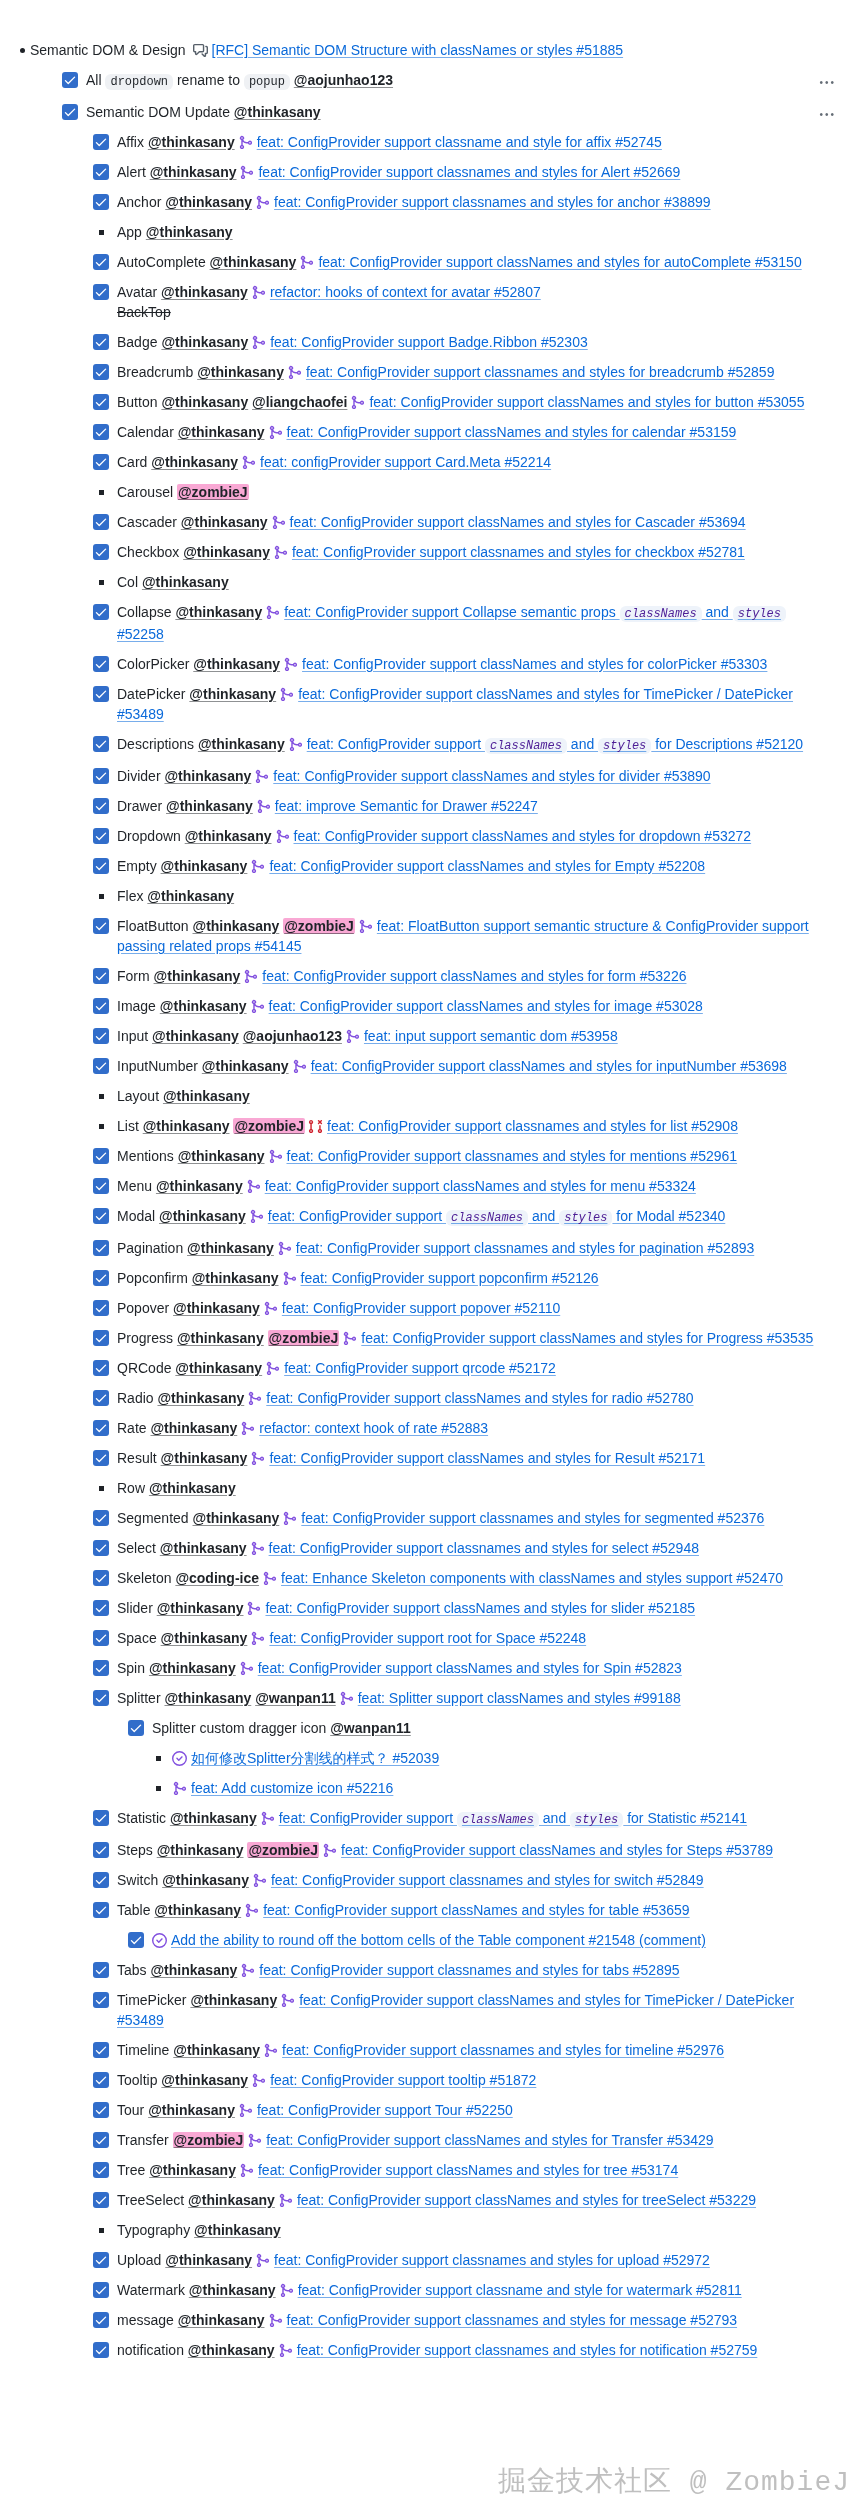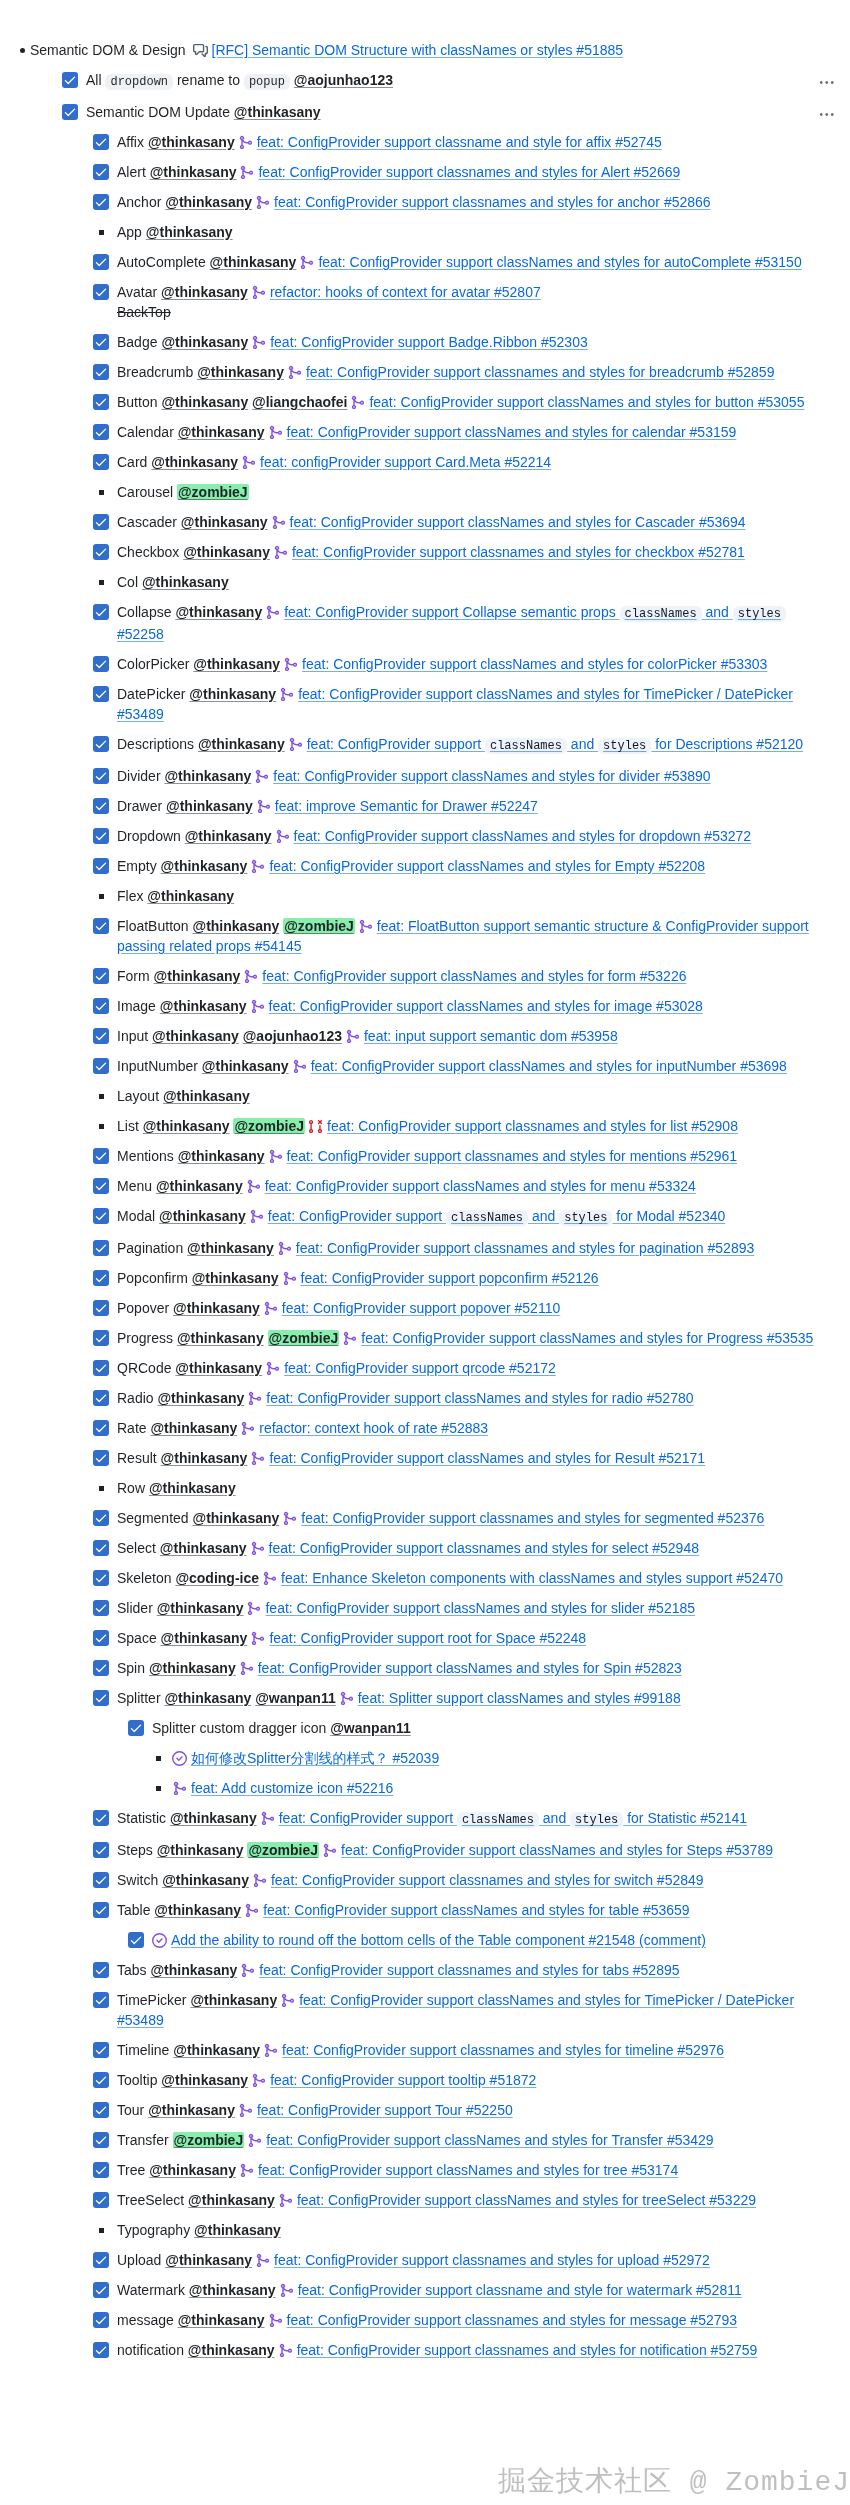--- a/index.html
+++ b/index.html
@@ -17,23 +17,23 @@
   li.ind-2 .checkbox{left:62px;}
   li.ind-3 .checkbox{left:93px;}
   li.ind-4 .checkbox{left:128px;}
   .marker-disc{position:absolute;left:20px;top:8px;width:5px;height:5px;border-radius:50%;background:#1f2328;}
   .marker-sq{position:absolute;top:8px;width:5px;height:5px;background:#1f2328;}
   li.ind-3 .marker-sq{left:99px;}
   li.ind-5 .marker-sq{left:156px;}
   a{cursor:pointer;}
   a.link{color:#0969da;text-decoration:underline;text-underline-offset:2px;text-decoration-color:rgba(9,105,218,.55);}
   a.user{color:#1f2328;font-weight:700;text-decoration:underline;text-underline-offset:2px;text-decoration-color:rgba(31,35,40,.5);}
-  a.user.hl{background:#86efac;border-radius:2px;padding:0 1px;}
+  a.user.hl{background:#f9a8d4;border-radius:2px;padding:0 1px;}
   code{font-family:"Liberation Mono","DejaVu Sans Mono",monospace;font-size:12px;background:#eff1f4;padding:1px 5px;border-radius:6px;color:#1f2328;}
-  a.link code{color:#0f172a;background:#eef3fa;}
+  a.link code{color:#4c1d95;background:#eef3fa;font-style:italic;}
   .strike{text-decoration:line-through;color:#1f2328;}
   .icon{display:inline-block;vertical-align:-3px;margin:0 4px 0 3px;}
   .icon svg{display:block;}
   .icon.lead{margin-left:0;}
   .kebab{position:absolute;right:14px;top:3px;color:#656d76;font-size:10px;letter-spacing:2px;cursor:pointer;user-select:none;}
   .watermark{position:absolute;right:0;top:2438px;font-size:28px;color:rgba(112,112,112,0.45);white-space:nowrap;letter-spacing:1px;font-family:Liberation Mono, monospace;}
 </style>
 </head>
 <body>
 
@@ -65,21 +65,21 @@
           </svg>
         </span><span>Alert <a class="user">@thinkasany</a><span class="icon"><svg width="15" height="15" viewBox="0 0 16 16" fill="#8250df">
               <path d="M5.45 5.154A4.25 4.25 0 0 0 9.25 7.5h1.378a2.251 2.251 0 1 1 0 1.5H9.25A5.734 5.734 0 0 1 5 7.123v3.505a2.25 2.25 0 1 1-1.5 0V5.372a2.25 2.25 0 1 1 1.95-.218ZM4.25 13.5a.75.75 0 1 0 0-1.5.75.75 0 0 0 0 1.5Zm8.5-4.5a.75.75 0 1 0 0-1.5.75.75 0 0 0 0 1.5ZM5 3.25a.75.75 0 1 0-1.5 0 .75.75 0 0 0 1.5 0Z"></path>
             </svg></span><a class="link">feat: ConfigProvider support classnames and styles for Alert #52669</a></span></li>
       <li class="ind-3"><span class="checkbox">
           <svg width="14" height="14" viewBox="0 0 16 16" fill="#ffffff">
             <path d="M13.78 4.22a.75.75 0 0 1 0 1.06l-7.25 7.25a.75.75 0 0 1-1.06 0L2.22 9.28a.751.751 0 0 1 .018-1.042.751.751 0 0 1 1.042-.018L6 10.94l6.72-6.72a.75.75 0 0 1 1.06 0Z"></path>
           </svg>
         </span><span>Anchor <a class="user">@thinkasany</a><span class="icon"><svg width="15" height="15" viewBox="0 0 16 16" fill="#8250df">
               <path d="M5.45 5.154A4.25 4.25 0 0 0 9.25 7.5h1.378a2.251 2.251 0 1 1 0 1.5H9.25A5.734 5.734 0 0 1 5 7.123v3.505a2.25 2.25 0 1 1-1.5 0V5.372a2.25 2.25 0 1 1 1.95-.218ZM4.25 13.5a.75.75 0 1 0 0-1.5.75.75 0 0 0 0 1.5Zm8.5-4.5a.75.75 0 1 0 0-1.5.75.75 0 0 0 0 1.5ZM5 3.25a.75.75 0 1 0-1.5 0 .75.75 0 0 0 1.5 0Z"></path>
-            </svg></span><a class="link">feat: ConfigProvider support classnames and styles for anchor #52866</a></span></li>
+            </svg></span><a class="link">feat: ConfigProvider support classnames and styles for anchor #38899</a></span></li>
       <li class="ind-3"><span class="marker-sq"></span><span>App <a class="user">@thinkasany</a></span></li>
       <li class="ind-3"><span class="checkbox">
           <svg width="14" height="14" viewBox="0 0 16 16" fill="#ffffff">
             <path d="M13.78 4.22a.75.75 0 0 1 0 1.06l-7.25 7.25a.75.75 0 0 1-1.06 0L2.22 9.28a.751.751 0 0 1 .018-1.042.751.751 0 0 1 1.042-.018L6 10.94l6.72-6.72a.75.75 0 0 1 1.06 0Z"></path>
           </svg>
         </span><span>AutoComplete <a class="user">@thinkasany</a><span class="icon"><svg width="15" height="15" viewBox="0 0 16 16" fill="#8250df">
               <path d="M5.45 5.154A4.25 4.25 0 0 0 9.25 7.5h1.378a2.251 2.251 0 1 1 0 1.5H9.25A5.734 5.734 0 0 1 5 7.123v3.505a2.25 2.25 0 1 1-1.5 0V5.372a2.25 2.25 0 1 1 1.95-.218ZM4.25 13.5a.75.75 0 1 0 0-1.5.75.75 0 0 0 0 1.5Zm8.5-4.5a.75.75 0 1 0 0-1.5.75.75 0 0 0 0 1.5ZM5 3.25a.75.75 0 1 0-1.5 0 .75.75 0 0 0 1.5 0Z"></path>
             </svg></span><a class="link">feat: ConfigProvider support classNames and styles for autoComplete #53150</a></span></li>
       <li class="ind-3"><span class="checkbox">
           <svg width="14" height="14" viewBox="0 0 16 16" fill="#ffffff">

